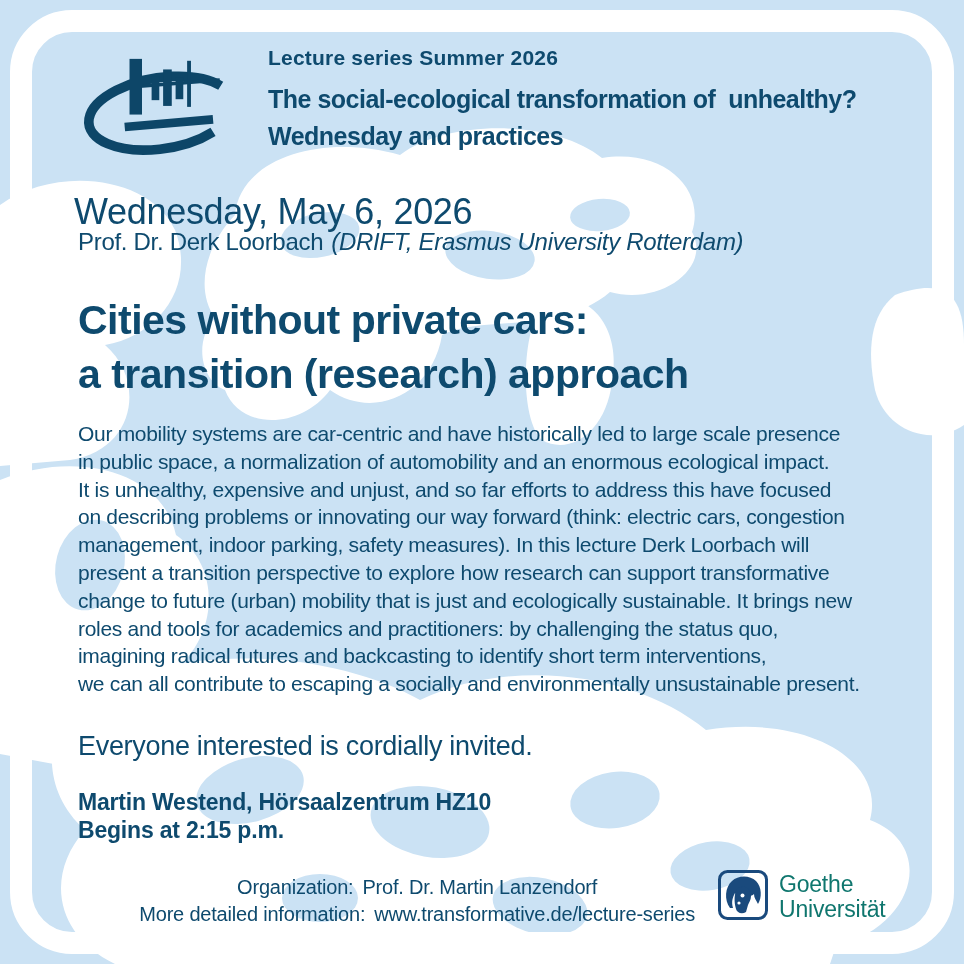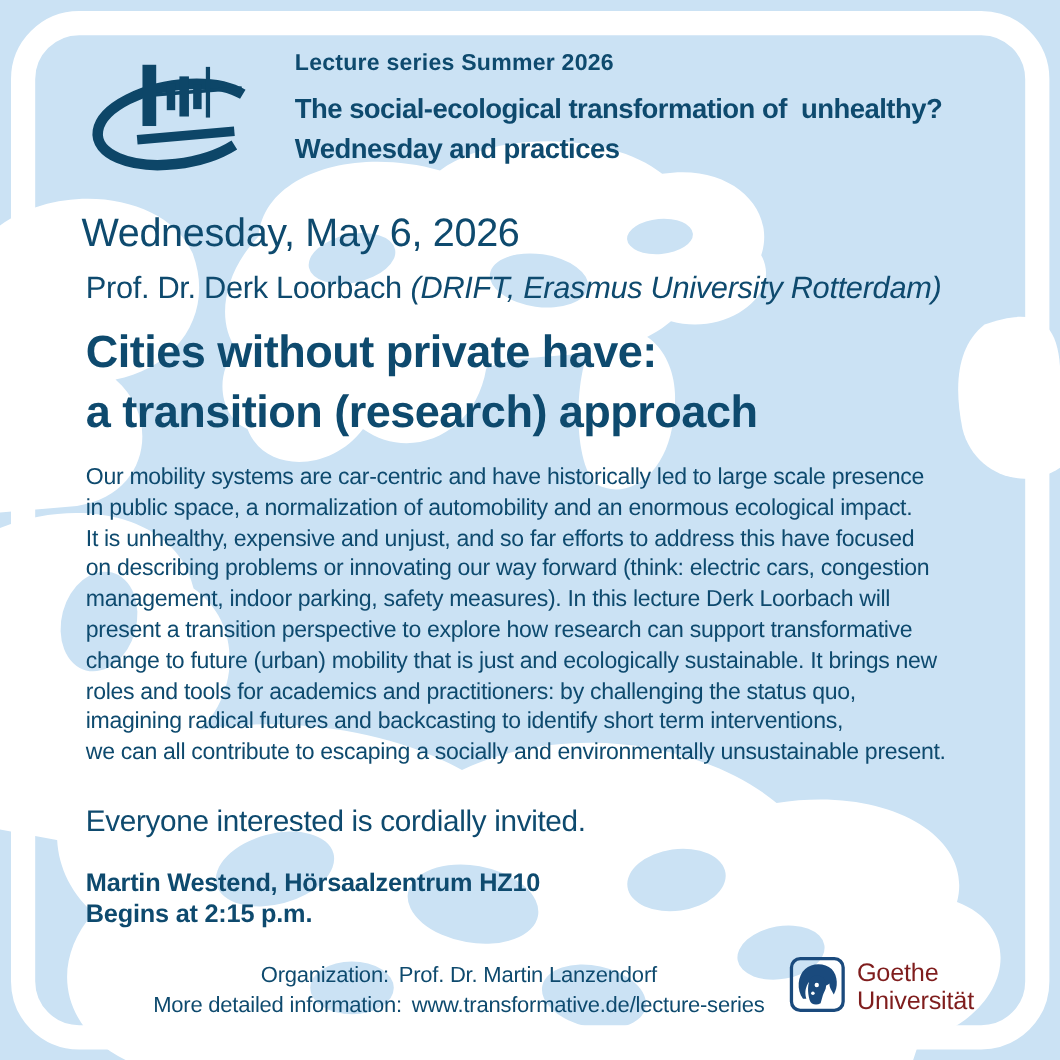--- a/index.html
+++ b/index.html
@@ -18,37 +18,37 @@
   .watermark{position:absolute;inset:0;width:964px;height:964px;}
   .content{position:absolute;inset:0;z-index:5;}
   .abs{position:absolute;}
 
   .inst-logo{left:70px;top:46px;width:168px;height:116px;}
   .series-label{left:268px;top:46px;font-size:21px;font-weight:bold;letter-spacing:.2px;}
   .series-title{left:268px;top:81px;font-size:25px;font-weight:bold;line-height:37px;letter-spacing:-0.5px;}
   .series-title div{white-space:pre;}
 
   .date-line{left:74px;top:191px;font-size:36px;letter-spacing:-0.3px;}
-  .speaker-line{left:78px;top:246px;font-size:28px;letter-spacing:-0.3px;white-space:pre;}
+  .speaker-line{left:78px;top:228px;font-size:24px;letter-spacing:-0.3px;white-space:pre;}
   .speaker-affiliation{font-style:italic;margin-left:8px;}
 
   .talk-title{left:78px;top:293px;font-size:41px;font-weight:bold;line-height:54px;letter-spacing:-0.5px;}
 
   .abstract{left:78px;top:420px;width:872px;font-size:21px;line-height:27.8px;letter-spacing:-0.3px;white-space:pre-line;}
 
   .invitation{left:78px;top:731px;font-size:27px;letter-spacing:-0.3px;}
 
   .venue-block{left:78px;top:788px;font-size:23px;font-weight:bold;line-height:28px;letter-spacing:-0.2px;}
 
   .footer-info{right:269px;top:874px;font-size:20px;line-height:27px;text-align:center;letter-spacing:-0.2px;}
   .footer-info .value{margin-left:9px;}
 
   .uni-logo{left:717px;top:869px;display:flex;align-items:flex-start;}
   .uni-logo-box{width:52px;height:52px;flex:0 0 auto;}
-  .uni-wordmark{margin-left:10px;padding-top:3px;font-size:23px;line-height:25px;color:#7f1d1d;font-weight:500;letter-spacing:-0.2px;}
+  .uni-wordmark{margin-left:10px;padding-top:3px;font-size:23px;line-height:25px;color:#0f766e;font-weight:500;letter-spacing:-0.2px;}
 </style>
 </head>
 <body>
 
 <svg class="watermark" viewBox="0 0 964 964" aria-hidden="true">
   <g fill="#ffffff">
     <path d="M235,215 C240,158 322,133 400,155 C450,118 555,120 602,158 C665,148 706,190 692,232 C712,268 660,306 610,292 C560,335 480,315 442,335 C432,396 372,420 330,390 C300,430 240,430 225,390 C200,380 194,340 215,318 C195,290 205,246 235,215 Z"></path>
     <path d="M545,300 C592,288 622,330 612,382 C606,432 570,456 542,440 C520,420 520,330 545,300 Z"></path>
     <path d="M0,205 C55,165 150,175 175,230 C196,285 160,335 105,345 C146,380 136,450 70,460 L0,466 Z"></path>
     <path d="M0,480 C75,450 162,470 176,535 C226,570 216,646 166,676 C200,726 156,776 86,770 L0,754 Z"></path>
@@ -93,21 +93,21 @@
   <div class="abs series-title">
     <div>The social-ecological transformation of  unhealthy?</div>
     <div>Wednesday and practices</div>
   </div>
 
   <div class="abs date-line">Wednesday, May 6, 2026</div>
 
   <div class="abs speaker-line"><span>Prof. Dr. Derk Loorbach</span><span class="speaker-affiliation">(DRIFT, Erasmus University Rotterdam)</span></div>
 
   <div class="abs talk-title">
-    <div>Cities without private have:</div>
+    <div>Cities without private cars:</div>
     <div>a transition (research) approach</div>
   </div>
 
   <div class="abs invitation">Everyone interested is cordially invited.</div>
 
   <div class="abs abstract">Our mobility systems are car-centric and have historically led to large scale presence
 in public space, a normalization of automobility and an enormous ecological impact.
 It is unhealthy, expensive and unjust, and so far efforts to address this have focused
 on describing problems or innovating our way forward (think: electric cars, congestion
 management, indoor parking, safety measures). In this lecture Derk Loorbach will

